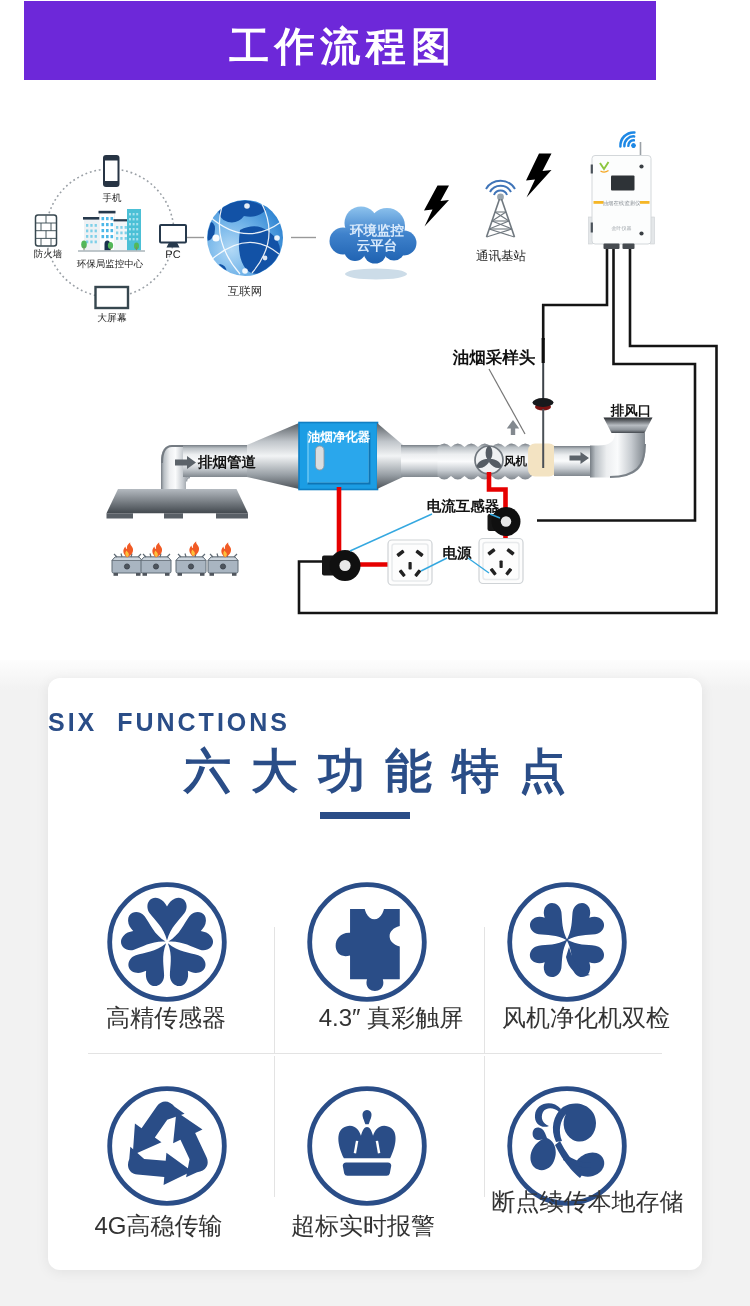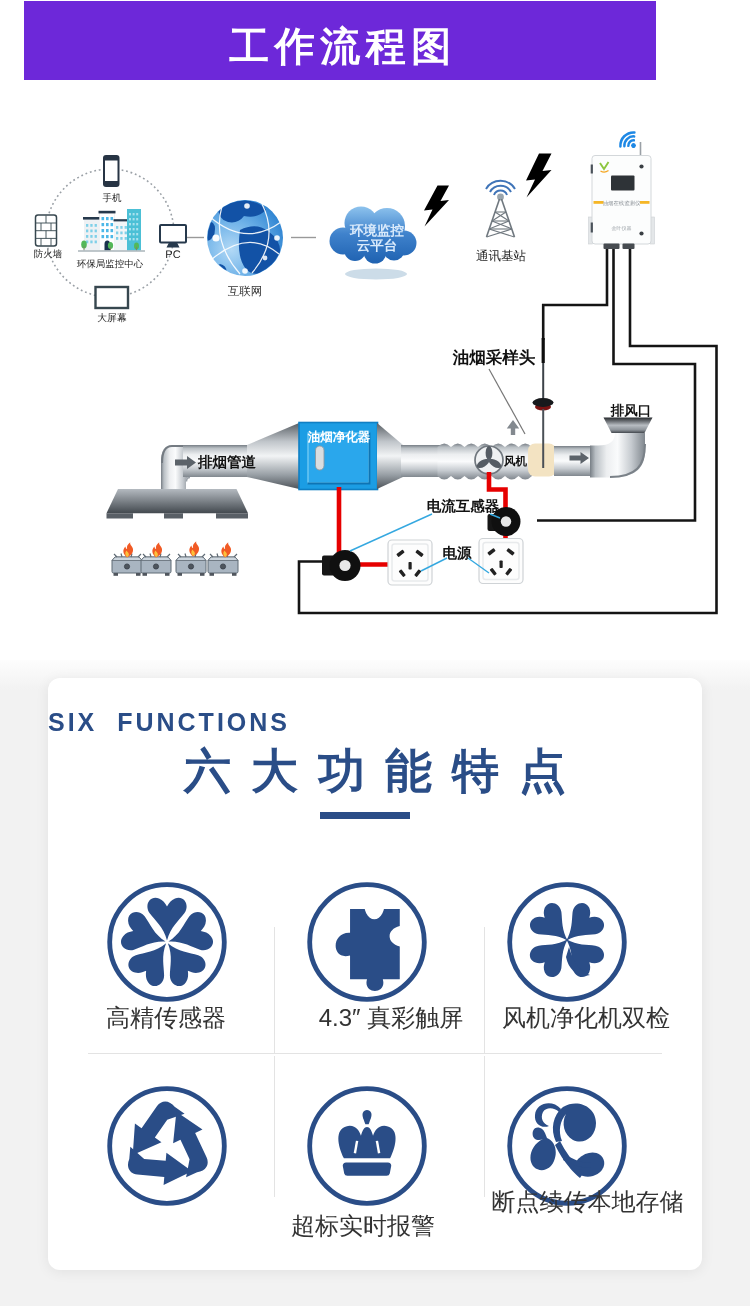--- a/index.html
+++ b/index.html
@@ -467,16 +467,17 @@
           <path d="M41,53 C49,56 52,66 48,76 C44,86 33,88 27,81 C21,73 26,59 37,54 C31,57 25,53 27,46 C29,40 37,42 39,48 Z"></path>
           <path d="M72,74 C82,64 96,66 98,76 C100,86 88,94 77,91 C70,89 68,80 72,74 Z"></path>
           <path d="M54,56 C60,68 68,79 78,87 L74,93 C63,84 55,72 49,60 Z"></path>
           <path d="M60,70 C68,75 77,78 85,78 L85,83 C76,83 66,80 57,75 Z"></path>
         </g>
       </svg>
     </div>
     <div class="lab" style="left:118px;top:324px;">高精传感器</div>
     <div class="lab" style="left:303px;top:324px;margin-left:40px;">4.3″ 真彩触屏</div>
     <div class="lab" style="left:532px;top:324px;margin-left:6px;">风机净化机双检</div>
+    <div class="lab" style="left:110.5px;top:532px;">4G高稳传输</div>
     <div class="lab" style="left:315px;top:532px;">超标实时报警</div>
     <div class="lab" style="left:539.5px;top:508px;">断点续传本地存储</div>
   </div>
 </div>
 
 </body></html>

